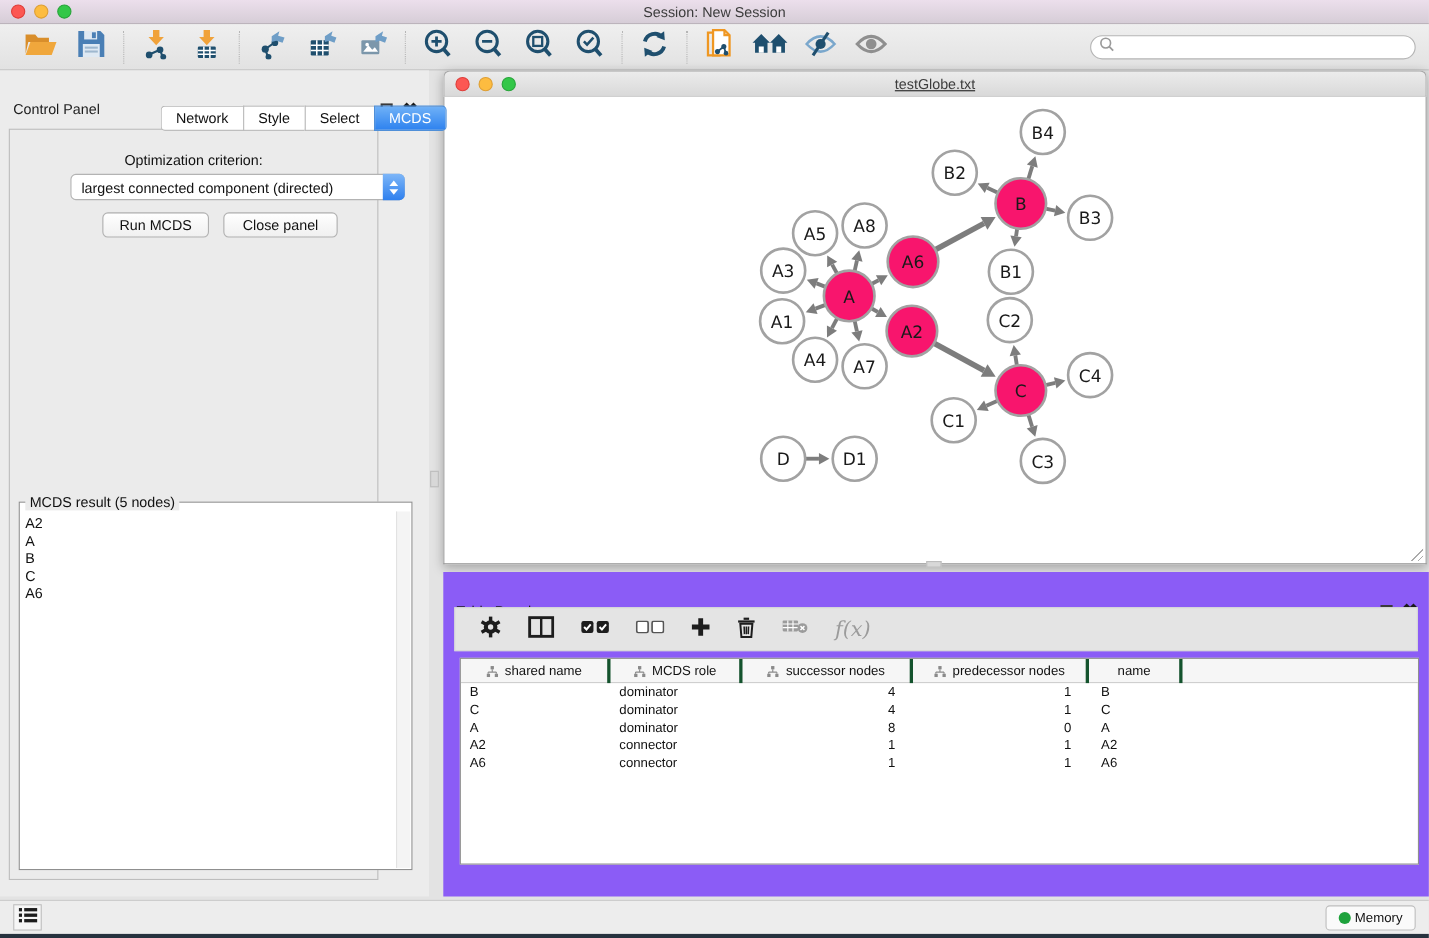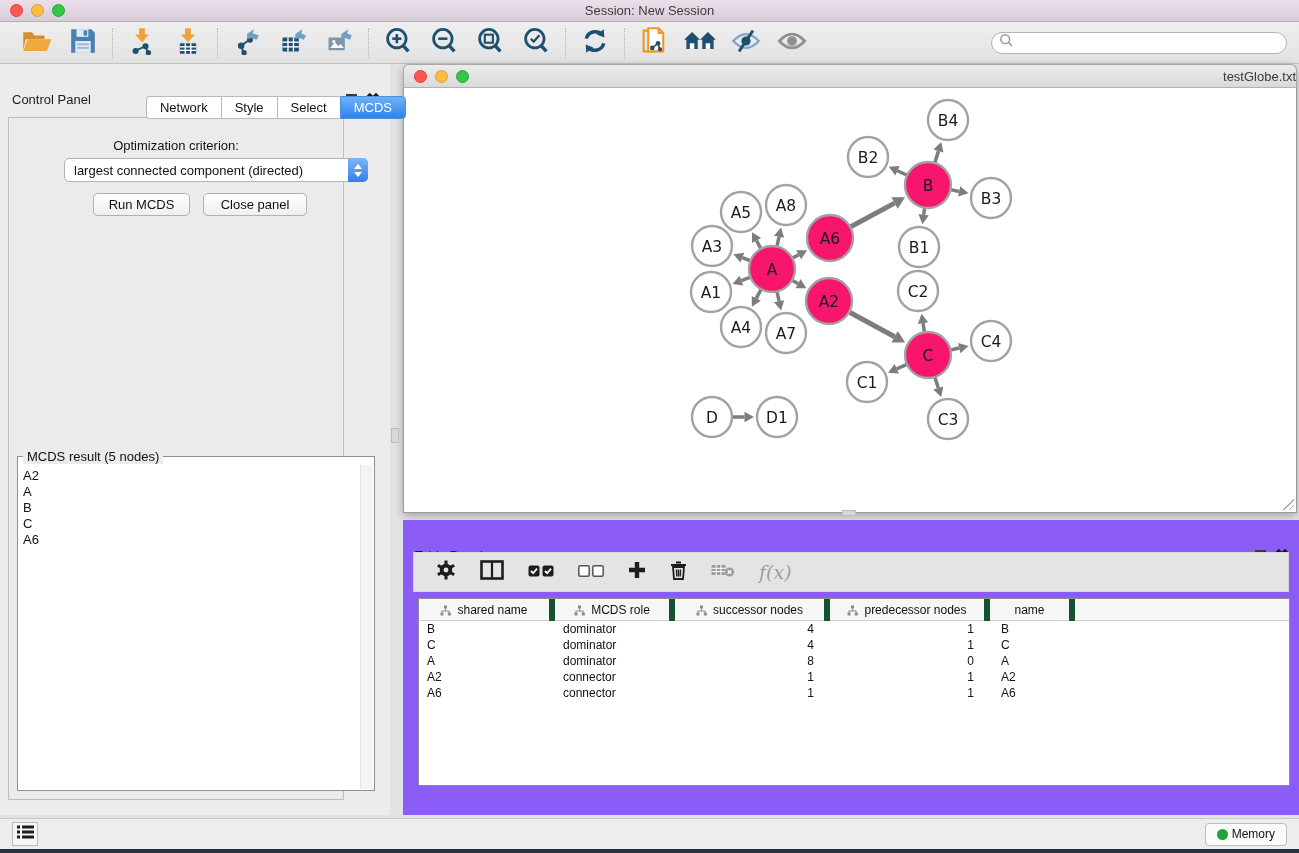--- a/index.html
+++ b/index.html
@@ -61,21 +61,21 @@
   #result-legend { position:absolute; left:5px; top:-8px; background:#ebebeb; padding:0 4px; font-size:13px; color:#111; }
   #result-list { position:absolute; left:1px; top:8px; right:15px; bottom:1px; background:#fff;
     font-size:13px; padding:3px 0 0 4px; line-height:16px; color:#111; }
   #result-track { position:absolute; right:1px; top:8px; bottom:1px; width:13px; background:#f4f4f4; border-left:1px solid #e2e2e2; }
 
   
   #net-window { left:403px; top:64px; width:894px; height:449px;
     box-shadow:0 3px 10px rgba(0,0,0,.28); border-radius:6px 6px 0 0; }
   #nw-titlebar { height:24px; background:linear-gradient(#ececec,#d9d9d9);
     border:1px solid #a8a8a8; border-bottom:1px solid #b2b2b2; border-radius:6px 6px 0 0;
-    display:flex; align-items:center; justify-content:flex-end; position:relative; }
+    display:flex; align-items:center; justify-content:center; position:relative;text-decoration:underline; }
   #nw-titlebar .lights { top:5px; }
   #nw-titlebar .title { font-size:13px; color:#3c3c3c; }
   #nw-canvas { position:absolute; left:0; top:24px; width:894px; height:425px;
     background:#fff; border:1px solid #9a9a9a; border-top:none; }
   #graph-svg { width:892px; height:423px; display:block; }
   #resize-grip { position:absolute; right:2px; bottom:2px; width:13px; height:13px;
     background:repeating-linear-gradient(-45deg, transparent 0 3px, #ababab 3px 4px);
     clip-path:polygon(100% 0, 100% 100%, 0 100%); }
   .split-handle-v { left:391px; top:428px; width:8px; height:15px; background:#d8d8d8; border:1px solid #bdbdbd; }
   .split-handle-h { left:842px; top:510px; width:14px; height:6px; background:#d8d8d8; border:1px solid #bdbdbd; }
@@ -84,21 +84,21 @@
   #table-panel { left:403px; top:520px; width:896px; height:295px; background:#8b5cf6; }
   #tp-toolbar { position:absolute; left:10px; top:32px; width:876px; height:40px;
     background:#e4e4e4; border:1px solid #d6d6d6; display:flex; align-items:center; gap:24px; padding-left:22px; }
   .tp-ico { display:flex; align-items:center; justify-content:center; }
   #fx-label { font-family:"DejaVu Serif",serif; font-style:italic; font-size:19px; color:#9b9b9b; }
   #tp-table { position:absolute; left:15px; top:78px; width:872px; height:188px;
     background:#fff; border:1px solid #8f8f8f; overflow:hidden; }
   .tgrid { display:grid; grid-template-columns:136px 120px 155px 160px 85px 1fr; }
   #tp-header { background:#f6f6f6; border-bottom:1px solid #cfcfcf; height:22px; }
   #tp-header .hcell { display:flex; align-items:center; justify-content:center; gap:6px;
-    font-size:12px; color:#111; border-right:6px solid #14532d; height:22px; }
+    font-size:12px; color:#111; border-right:3px solid #14532d; height:22px; }
   #tp-header .hcell:last-child { border-right:none; }
   .trow { height:16px; }
   .tcell { font-size:12px; color:#111; height:16px; line-height:16px; white-space:nowrap; }
   .tcell.l { padding-left:8px; text-align:left; }
   .tcell.r { padding-right:16px; text-align:right; }
   .tcell.n { padding-left:11px; text-align:left; }
   #tp-tabs { position:absolute; left:0; bottom:7px; width:896px; display:flex; justify-content:center; }
   .btab { font-size:13px; padding:3px 14px; background:#fff; border:1px solid #c6c6c6; border-right:none; color:#111; }
   .btab:first-child { border-radius:5px 0 0 5px; }
   .btab:last-child { border-radius:0 5px 5px 0; border-right:1px solid #c6c6c6; }

